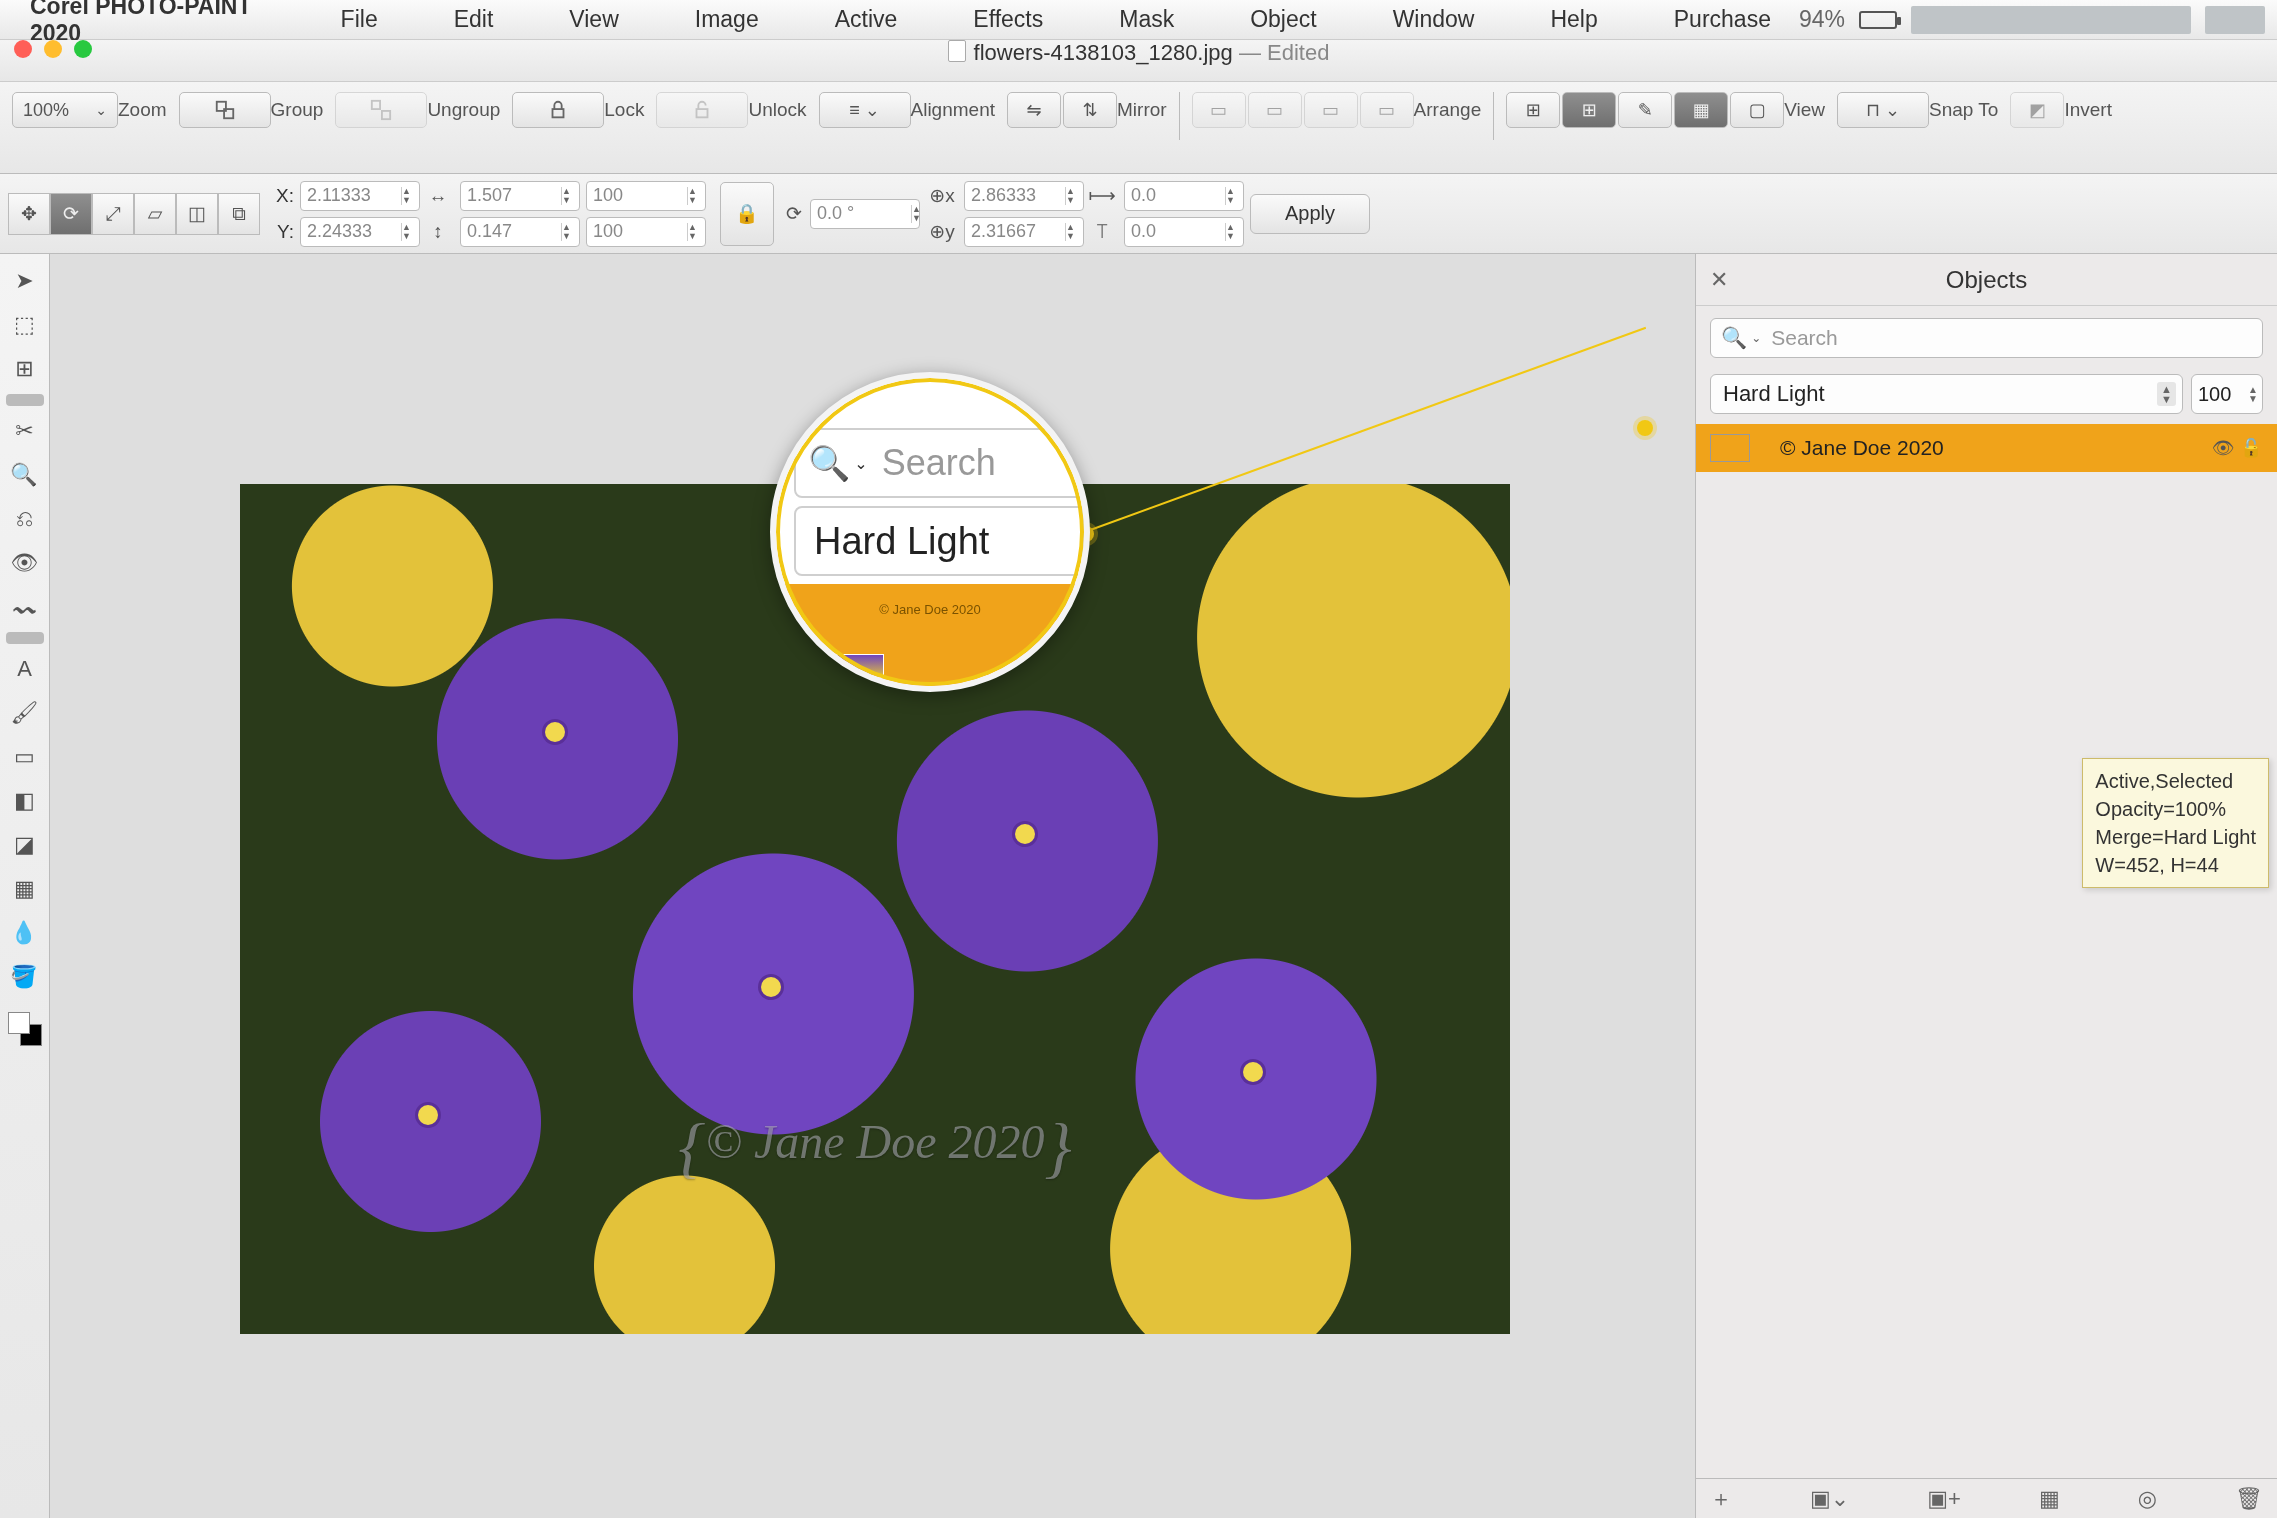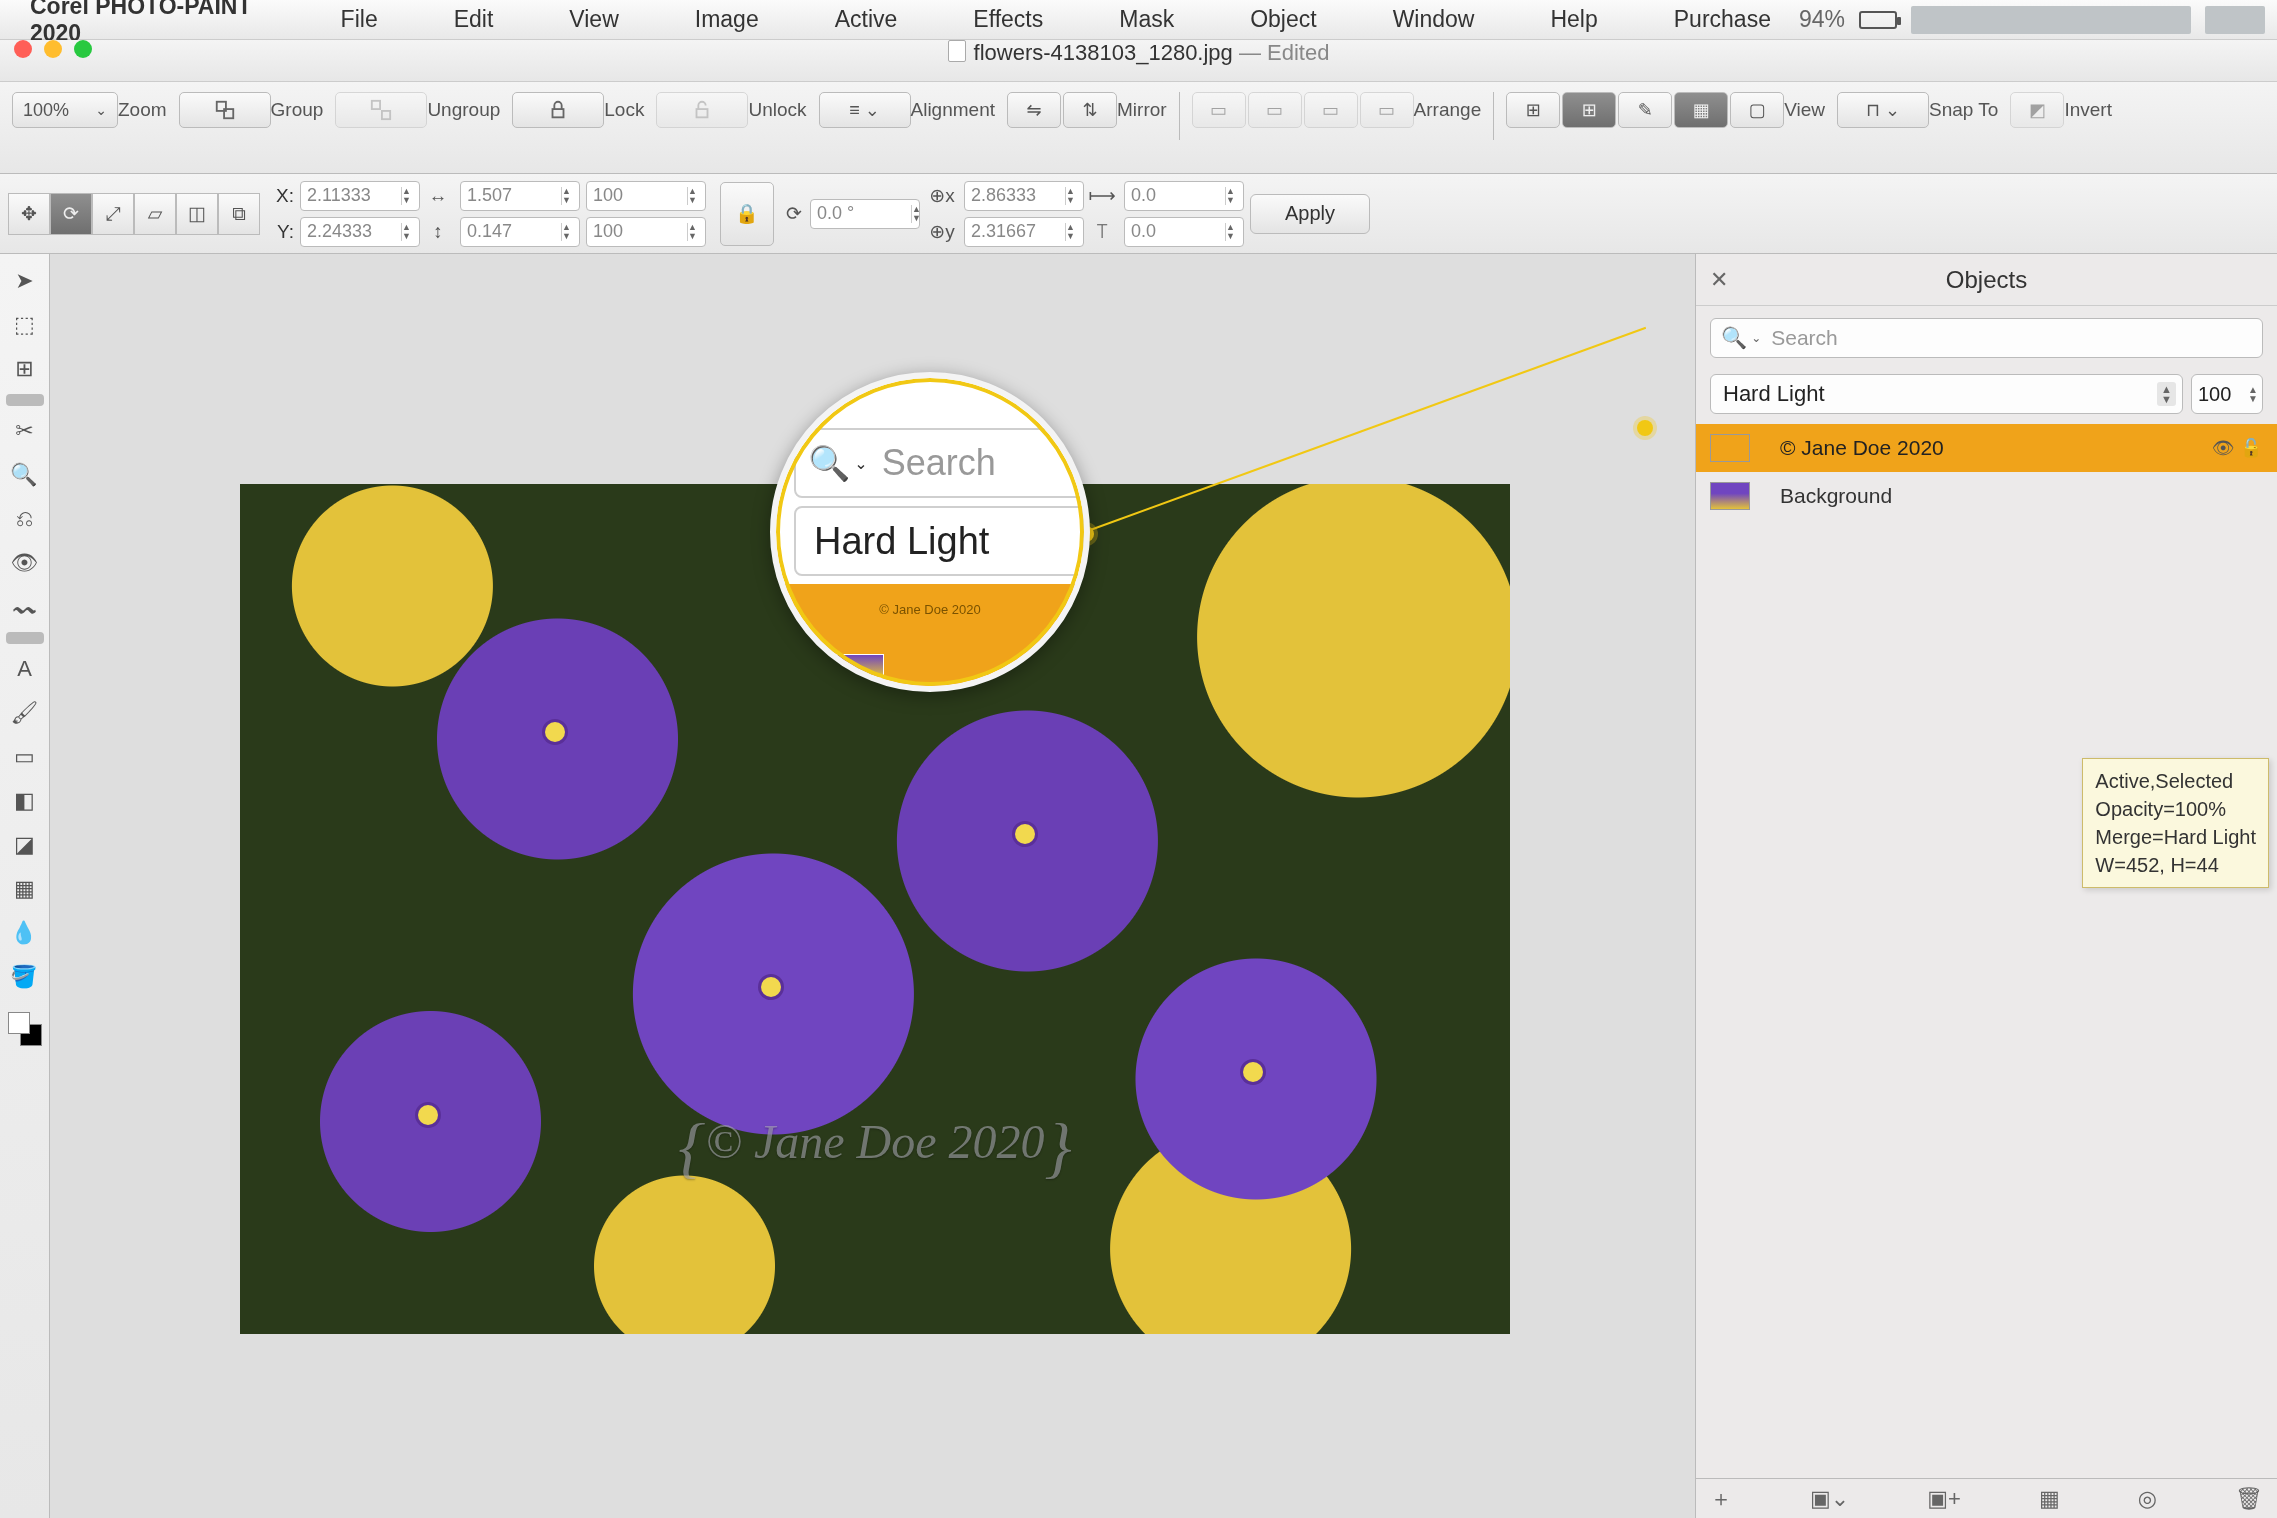--- a/index.html
+++ b/index.html
@@ -424,24 +424,20 @@
     </div>
   </div>
   <div class="layer sel">
     <div class="thumb wm"></div>
     <span class="name">© Jane Doe 2020</span>
     <div class="icons">
         <span>👁</span>
         <span>🔓</span>
       </div>
   </div>
-  <div class="layer">
-    <div class="thumb bg"></div>
-    <span class="name">Background</span>
-  </div>
   <div class="tooltip">Active,Selected
 Opacity=100%
 Merge=Hard Light
 W=452, H=44</div>
   <div class="obj-foot">
     <span>＋</span>
     <span>▣⌄</span>
     <span>▣+</span>
     <span>▦</span>
     <span>◎</span>

